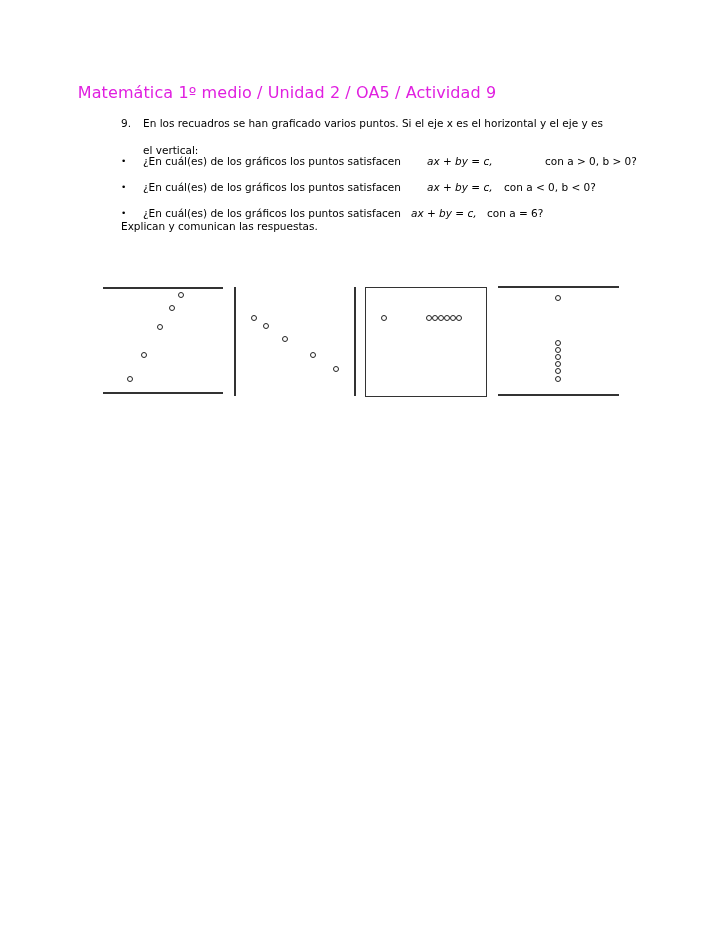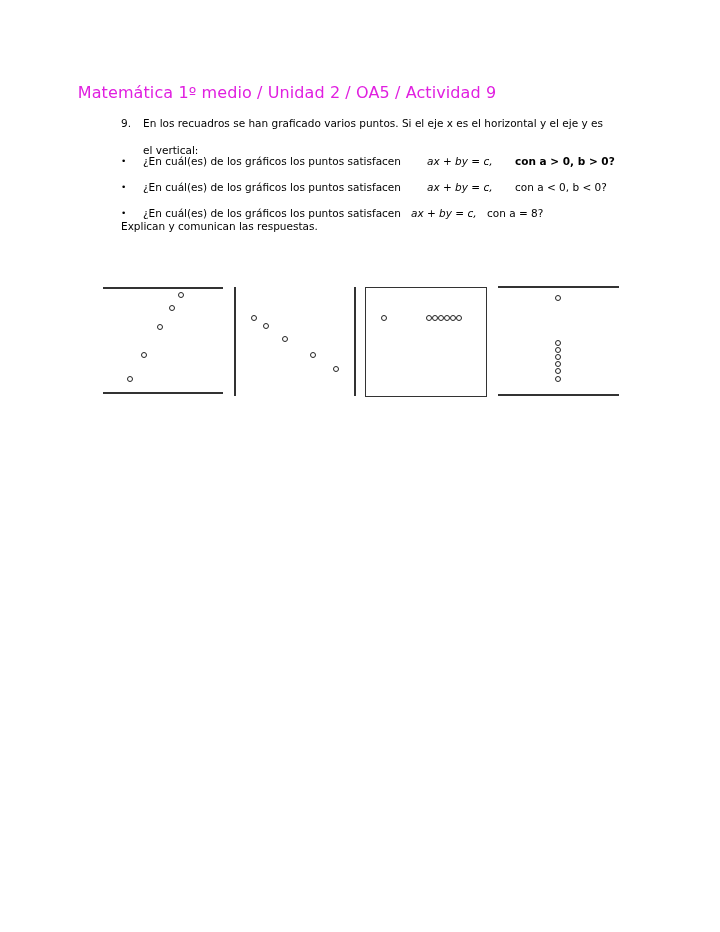--- a/index.html
+++ b/index.html
@@ -30,35 +30,35 @@
 <div>
   <span class="txt num" style="top:117px;">9.</span>
   <span class="txt" style="left:143px; top:117px;">En los recuadros se han graficado varios puntos. Si el eje x es el horizontal y el eje y es</span>
   <span class="txt" style="left:143px; top:144px;">el vertical:</span>
 </div>
 
 <div>
   <span class="bullet" style="left:121px; top:156px;">•</span>
   <span class="txt" style="left:143px; top:155px;">¿En cuál(es) de los gráficos los puntos satisfacen</span>
   <span class="txt it" style="left:427px; top:155px;">ax + by = c,</span>
-  <span class="txt" style="left:515px; top:155px;font-weight:bold;">con a &gt; 0, b &gt; 0?</span>
+  <span class="txt" style="left:545px; top:155px;">con a &gt; 0, b &gt; 0?</span>
 </div>
 
 <div>
   <span class="bullet" style="left:121px; top:182px;">•</span>
   <span class="txt" style="left:143px; top:181px;">¿En cuál(es) de los gráficos los puntos satisfacen</span>
   <span class="txt it" style="left:427px; top:181px;">ax + by = c,</span>
-  <span class="txt" style="left:515px; top:181px;">con a &lt; 0, b &lt; 0?</span>
+  <span class="txt" style="left:504px; top:181px;">con a &lt; 0, b &lt; 0?</span>
 </div>
 
 <div>
   <span class="bullet" style="left:121px; top:208px;">•</span>
   <span class="txt" style="left:143px; top:207px;">¿En cuál(es) de los gráficos los puntos satisfacen</span>
   <span class="txt it" style="left:411px; top:207px;">ax + by = c,</span>
-  <span class="txt" style="left:487px; top:207px;">con a = 8?</span>
+  <span class="txt" style="left:487px; top:207px;">con a = 6?</span>
 </div>
 
 <span class="txt" style="left:121px; top:220px;">Explican y comunican las respuestas.</span>
 
 <div>
   <div class="ln" style="left:103px; top:287px; width:120px; height:1.5px;"></div>
   <div class="ln" style="left:103px; top:392px; width:120px; height:1.5px;"></div>
   <div class="pts">
       <div class="pt" style="left: 181px; top: 295px;"></div>
       <div class="pt" style="left: 172px; top: 308px;"></div>

